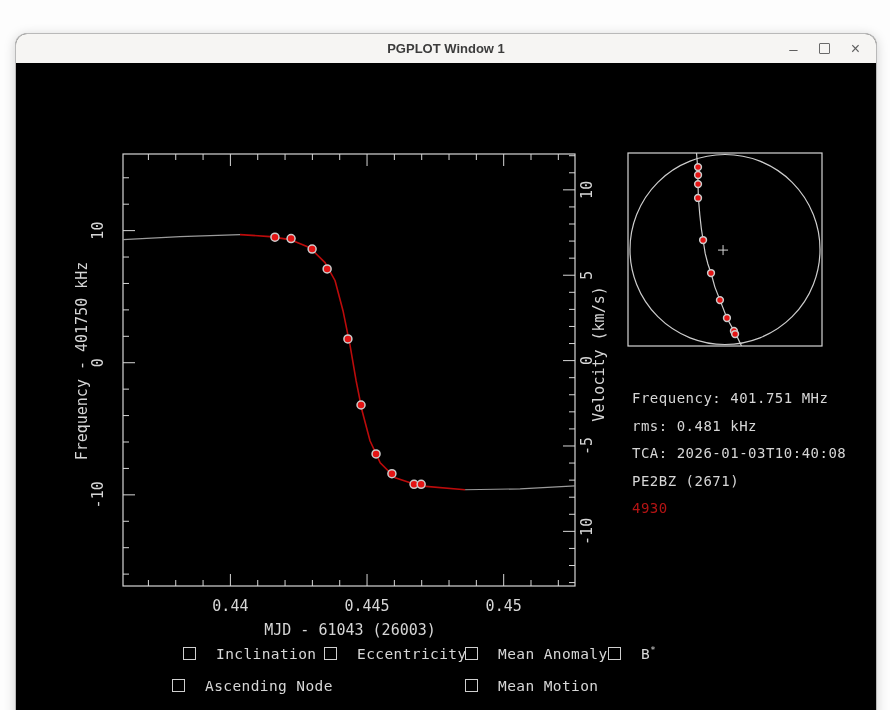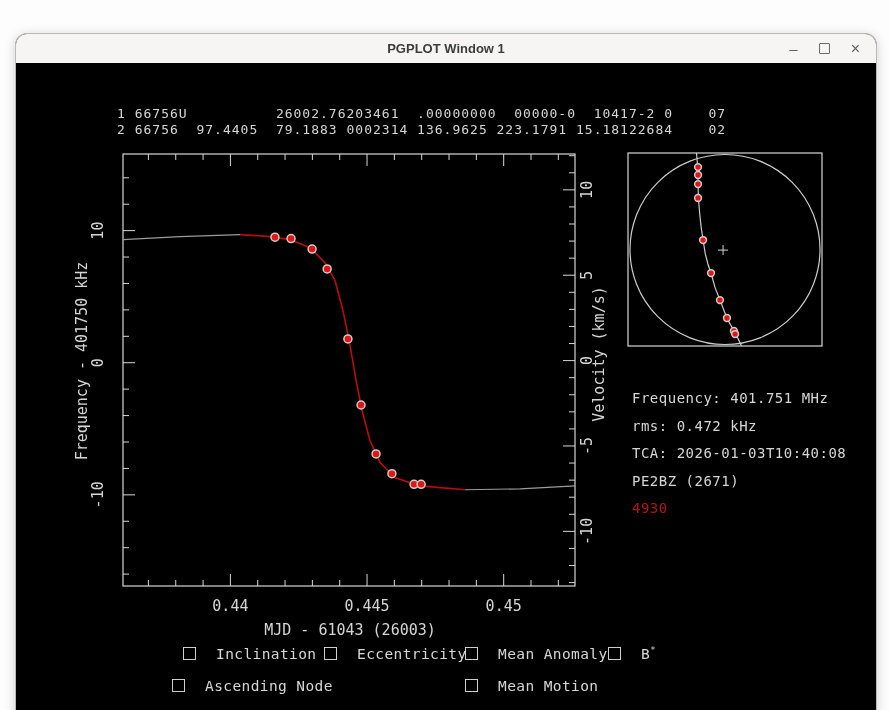--- a/index.html
+++ b/index.html
@@ -45,22 +45,20 @@
       <div class="title">PGPLOT Window 1</div>
       <div class="controls">
         <span class="ctl min">–</span>
         <span class="ctl max"></span>
         <span class="ctl close">×</span>
       </div>
     </div>
 
     <div class="content">
 
-      <pre class="tle"><span>1 66756U          26002.76203461  .00000000  00000-0  10417-2 0    07</span>
-<span>2 66756  97.4405  79.1883 0002314 136.9625 223.1791 15.18122684    02</span></pre>
 
       <svg id="plot-svg" width="858" height="646" viewBox="0 0 858 646">
           <g>
             <rect x="107" y="90" width="452" height="432" fill="none" stroke="#d6d6d6" stroke-width="1.2"></rect>
           </g>
           <g>
             <line x1="132.41475211608184" y1="522" x2="132.41475211608184" y2="516" stroke="#d6d6d6" stroke-width="1"></line>
             <line x1="132.41475211608184" y1="90" x2="132.41475211608184" y2="96" stroke="#d6d6d6" stroke-width="1"></line>
             <line x1="159.74244256348211" y1="522" x2="159.74244256348211" y2="516" stroke="#d6d6d6" stroke-width="1"></line>
             <line x1="159.74244256348211" y1="90" x2="159.74244256348211" y2="96" stroke="#d6d6d6" stroke-width="1"></line>
@@ -193,21 +191,21 @@
             <circle cx="719.088" cy="270.034" r="3.4" fill="#e31414" stroke="#cccccc" stroke-width="1.5"></circle>
           </g>
         </svg>
 
       <div class="axis-title rot" style="left:66px;top:297px">Frequency - 401750 kHz</div>
       <div class="axis-title rot" style="left:583px;top:290px">Velocity (km/s)</div>
       <div class="axis-title" style="left:334px;top:566px">MJD - 61043 (26003)</div>
 
       <div class="info">
         <div class="info-line">Frequency: 401.751 MHz</div>
-        <div class="info-line">rms: 0.472 kHz</div>
+        <div class="info-line">rms: 0.481 kHz</div>
         <div class="info-line">TCA: 2026-01-03T10:40:08</div>
         <div class="info-line">PE2BZ (2671)</div>
         <div class="info-line red">4930</div>
       </div>
 
       <div class="cb" style="left:167px;top:581px">
         <span class="box"></span>
         <span class="lbl"><span>Inclination</span><sup></sup></span>
       </div>
       <div class="cb" style="left:308px;top:581px">

